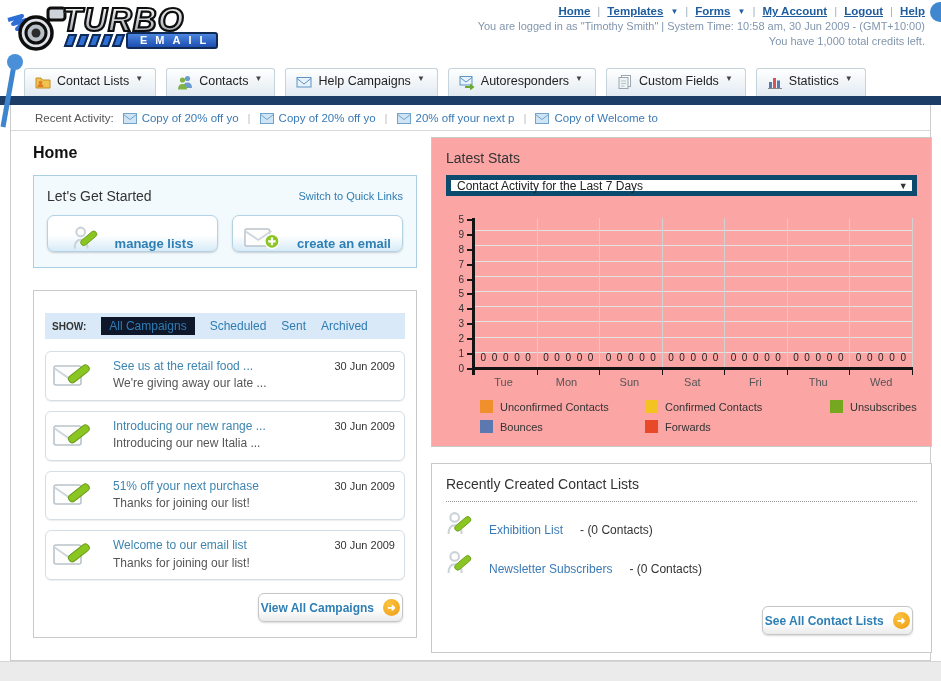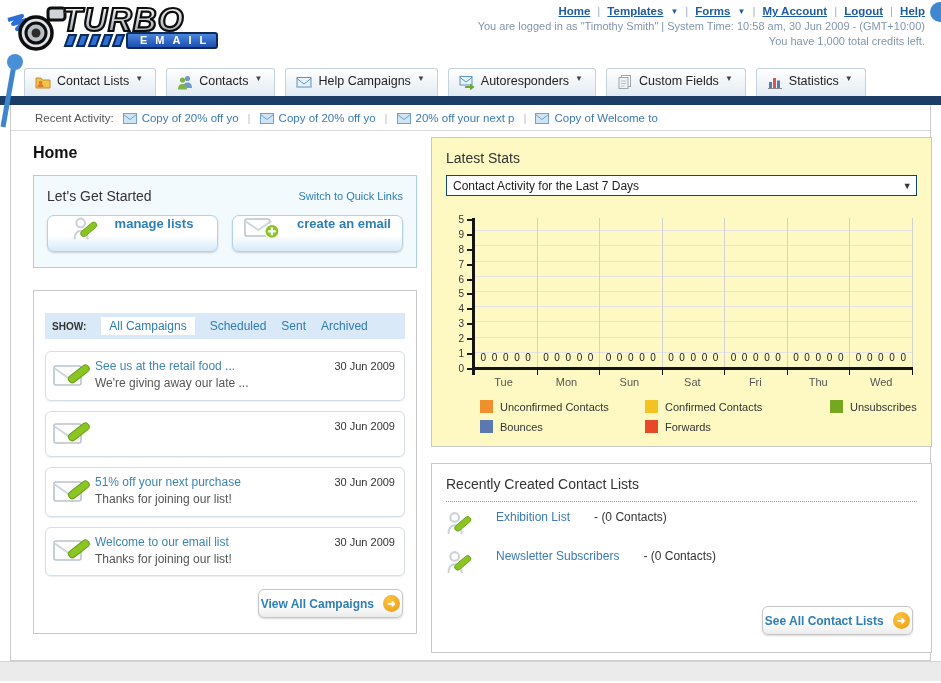--- a/index.html
+++ b/index.html
@@ -45,46 +45,46 @@
   .col-right { flex:1; }
   h1.page-title { font-size:16px; color:#111; margin:7px 0 13px 0; }
   .panel-title { font-size:14px; color:#333; font-weight:normal; }
 
   
   .get-started { border:1px solid #aacfe4; background:#f3fafd; padding:12px 13px 15px; }
   .gs-head { display:flex; justify-content:space-between; align-items:center; }
   .gs-link { font-size:11px; color:#2f7cb3; cursor:pointer; }
   .gs-buttons { display:flex; gap:14px; margin-top:11px; }
   .gs-btn { flex:1; height:37px; background:linear-gradient(#ffffff 55%,#d7ebf7); border:1px solid #b3d2e4; border-radius:7px;
-    box-shadow:0 1px 2px rgba(0,0,0,.18); display:flex; align-items:flex-start; justify-content:center; gap:17px;
+    box-shadow:0 1px 2px rgba(0,0,0,.18); display:flex; align-items:flex-end; justify-content:center; gap:17px;
     color:#2e7fb5; font-weight:bold; font-size:13px; cursor:pointer; }
 
   
   .campaigns { border:1px solid #c9c9c9; background:#fff; padding:12px 11px 15px; margin-top:22px; }
   .filterbar { background:#d9e9f7; padding:4px 7px; display:flex; gap:15px; align-items:center; margin-top:10px; }
   .show-label { font-size:10px; color:#333; font-weight:bold; }
   .filter { font-size:12px; color:#2f7cb3; cursor:pointer; }
-  .filter.active { background:#ffffff; padding:2px 8px; }
+  .filter.active { background:#0f172a; padding:2px 8px; }
   .camp-items { margin-top:12px; }
-  .camp-item { border:1px solid #d4dee6; border-radius:6px; padding:6px 9px 7px 7px; display:flex; gap:2px;
+  .camp-item { border:1px solid #d4dee6; border-radius:6px; padding:6px 9px 7px 7px; display:flex; gap:20px;
     margin-bottom:10px; box-shadow:0 1px 1px rgba(0,0,0,.07); align-items:center; }
   .camp-text { line-height:1.45; }
   .camp-title { font-size:12px; color:#3d85b0; cursor:pointer; }
   .camp-sub { font-size:12px; color:#555; }
   .camp-date { font-size:11px; color:#333; margin-left:auto; align-self:flex-start; padding-top:2px; white-space:nowrap; }
   .view-row { text-align:right; margin-top:13px; padding-right:2px; }
   .pill-btn { display:inline-flex; align-items:center; gap:9px; background:linear-gradient(#ffffff 55%,#ebebeb);
     border:1px solid #c6c6c6; border-radius:6px; padding:5px 2px; color:#2e7fb5; font-weight:bold; font-size:12px;
     box-shadow:0 1px 2px rgba(0,0,0,.15); cursor:pointer; }
   .go-icon { width:17px; height:17px; border-radius:50%; background:radial-gradient(circle at 35% 30%, #fbc33f, #ef9c13);
     color:#fff; font-size:10px; line-height:17px; text-align:center; font-weight:bold; }
 
   
-  .stats { border:1px solid #c9c9c9; background:#fef9c3; padding:12px 14px 13px; }
-  .stats-select { border:1px solid #0c4a6e; height:21px; margin-top:9px; display:flex; align-items:center;
+  .stats { border:1px solid #c9c9c9; background:#fca5a5; padding:12px 14px 13px; }
+  .stats-select { border:5px solid #0c4a6e; height:21px; margin-top:9px; display:flex; align-items:center;
     justify-content:space-between; padding:0 4px 0 6px; font-size:12px; color:#222; cursor:pointer; background:#fff; }
   .stats-select .caret { font-size:9px; color:#333; }
   .chart { display:flex; margin:22px 4px 6px 2px; }
   .y-axis { width:24px; height:152px; display:flex; flex-direction:column; justify-content:space-between;
     align-items:flex-end; font-size:10px; color:#333; line-height:0; padding-top:1px; }
   .y-axis span::after { content:""; display:inline-block; width:5px; height:2px; background:#1a1a1a; margin-left:3px; vertical-align:middle; }
   .chart-right { flex:1; display:flex; flex-direction:column; }
   .plot { height:152px; border-left:3px solid #141414; border-bottom:3px solid #141414; display:flex;
     background:repeating-linear-gradient(to top, transparent 0px, transparent 14.2px, #e3e3e3 14.2px, #e3e3e3 15.2px); }
   .group { flex:1; border-right:1px solid #d2d2d2; position:relative; }
@@ -95,21 +95,21 @@
   .x-ticks i:first-child { border-left:3px solid #141414; }
   .x-labels { display:flex; margin-top:1px; }
   .x-labels span { flex:1; text-align:center; font-size:11px; color:#555; }
   .legend { margin:12px 0 0 34px; display:grid; grid-template-columns:165px 185px 1fr; row-gap:7px; }
   .leg-item { display:flex; align-items:center; gap:7px; font-size:11px; color:#333; }
   .swatch { width:13px; height:13px; display:inline-block; }
 
   
   .lists { border:1px solid #c9c9c9; background:#fff; padding:12px 14px 13px; margin-top:16px; }
   .dotted { border:none; border-top:1px dotted #999; margin:9px 0 2px; }
-  .list-item { display:flex; align-items:flex-start; gap:24px; padding:6px 0; font-size:12px; color:#333; }
+  .list-item { display:flex; align-items:flex-end; gap:17px; padding:6px 0; font-size:12px; color:#333; }
   .list-link { color:#3b7ab5; cursor:pointer; }
   .see-all-row { text-align:right; margin:24px 4px 4px 0; }
   .footer-strip { height:20px; background:#ebebeb; border-top:1px solid #d6d6d6; margin-top:0; }
 </style>
 </head>
 <body>
 
 <div class="page">
 
   <div class="header">
@@ -306,20 +306,24 @@
                 <div class="camp-sub">We're giving away our late ...</div>
               </div>
               <span class="camp-date">30 Jun 2009</span>
             </div>
             <div class="camp-item">
               <svg width="40" height="31" viewBox="0 0 40 31">
                 <rect x="1" y="6" width="27" height="19" rx="2" fill="#fdfdfd" stroke="#b9c4cc" stroke-width="1.6"></rect>
                 <path d="M1 8 l14.5 10 L30 8" fill="none" stroke="#cdd6dd" stroke-width="2"></path>
                 <rect x="14" y="10" width="24" height="7.5" rx="3.5" fill="#8ac621" stroke="#6d9c1a" transform="rotate(-38 26 14)"></rect>
               </svg>
+              <div class="camp-text">
+                <div class="camp-title">Introducing our new range ...</div>
+                <div class="camp-sub">Introducing our new Italia ...</div>
+              </div>
               <span class="camp-date">30 Jun 2009</span>
             </div>
             <div class="camp-item">
               <svg width="40" height="31" viewBox="0 0 40 31">
                 <rect x="1" y="6" width="27" height="19" rx="2" fill="#fdfdfd" stroke="#b9c4cc" stroke-width="1.6"></rect>
                 <path d="M1 8 l14.5 10 L30 8" fill="none" stroke="#cdd6dd" stroke-width="2"></path>
                 <rect x="14" y="10" width="24" height="7.5" rx="3.5" fill="#8ac621" stroke="#6d9c1a" transform="rotate(-38 26 14)"></rect>
               </svg>
               <div class="camp-text">
                 <div class="camp-title">51% off your next purchase</div>

